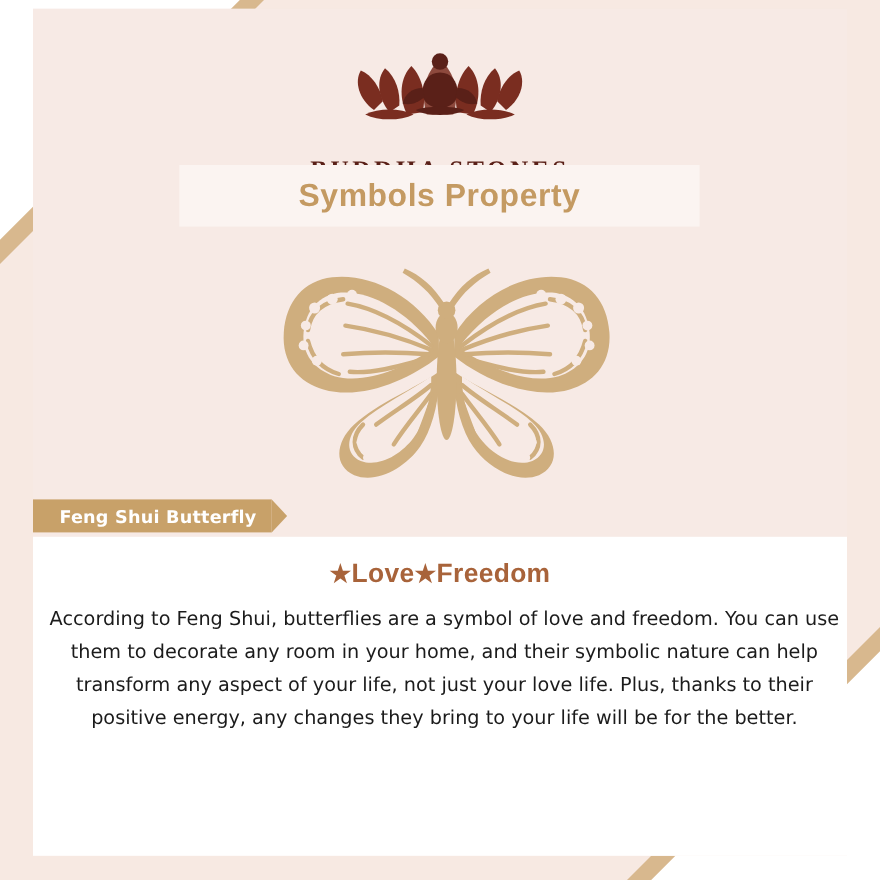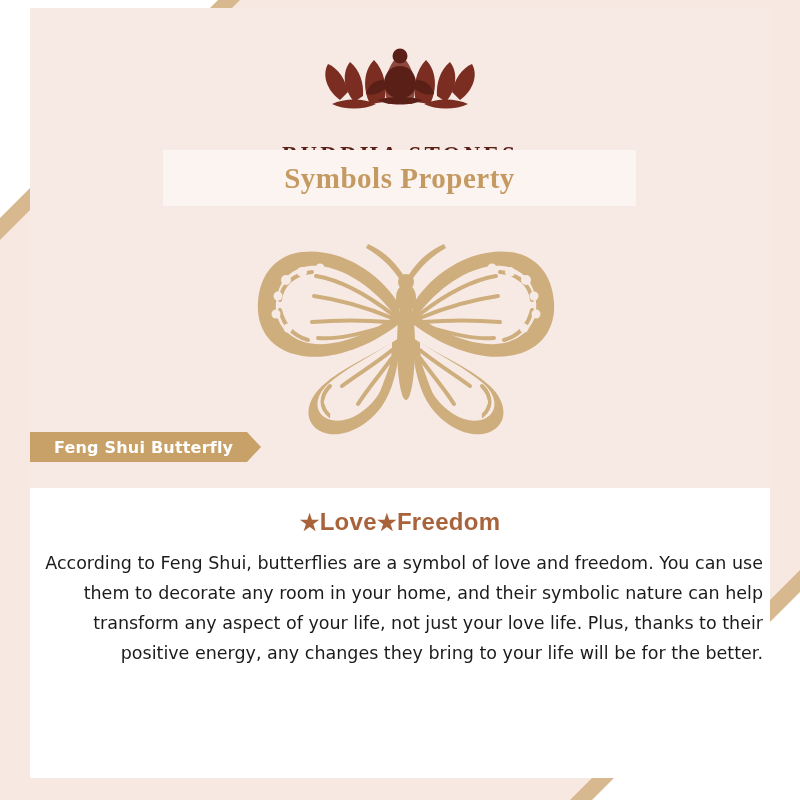--- a/index.html
+++ b/index.html
@@ -117,21 +117,21 @@
     left: 133px;
     top: 142px;
     width: 473px;
     height: 56px;
     background: #fbf4f1;
     display: flex;
     align-items: center;
     justify-content: center;
   }
   .title-text {
-    font-family: Liberation Serif, serif;
+    font-family: Liberation Sans, sans-serif;
     font-weight: bold;
     font-size: 29px;
     color: #c49a62;
     letter-spacing: 0.5px;
   }
 
   
   .butterfly-wrap {
     position: absolute;
     left: 186px;
@@ -142,21 +142,21 @@
   .butterfly-wrap svg {
     display: block;
     width: 380px;
     height: 230px;
   }
 
   
   .ribbon {
     position: absolute;
     left: 0px;
-    top: 424px;
+    top: 446px;
     height: 30px;
     background: #c8a169;
     display: flex;
     align-items: center;
     padding: 0 14px 0 24px;
   }
   .ribbon-text {
     font-family: "DejaVu Sans", sans-serif;
     font-weight: bold;
     font-size: 16px;
@@ -195,21 +195,21 @@
   
   .body-text {
     position: absolute;
     left: -7px;
     top: 540px;
     width: 762px;
     font-family: "DejaVu Sans", sans-serif;
     font-size: 17.5px;
     line-height: 30px;
     color: #1b1b1b;
-    text-align: right;
+    text-align: center;
     padding: 0 22px;
     box-sizing: border-box;
   }
 </style>
 </head>
 <body>
 
 <div id="page">
 
   <div class="corner-tl"></div>

